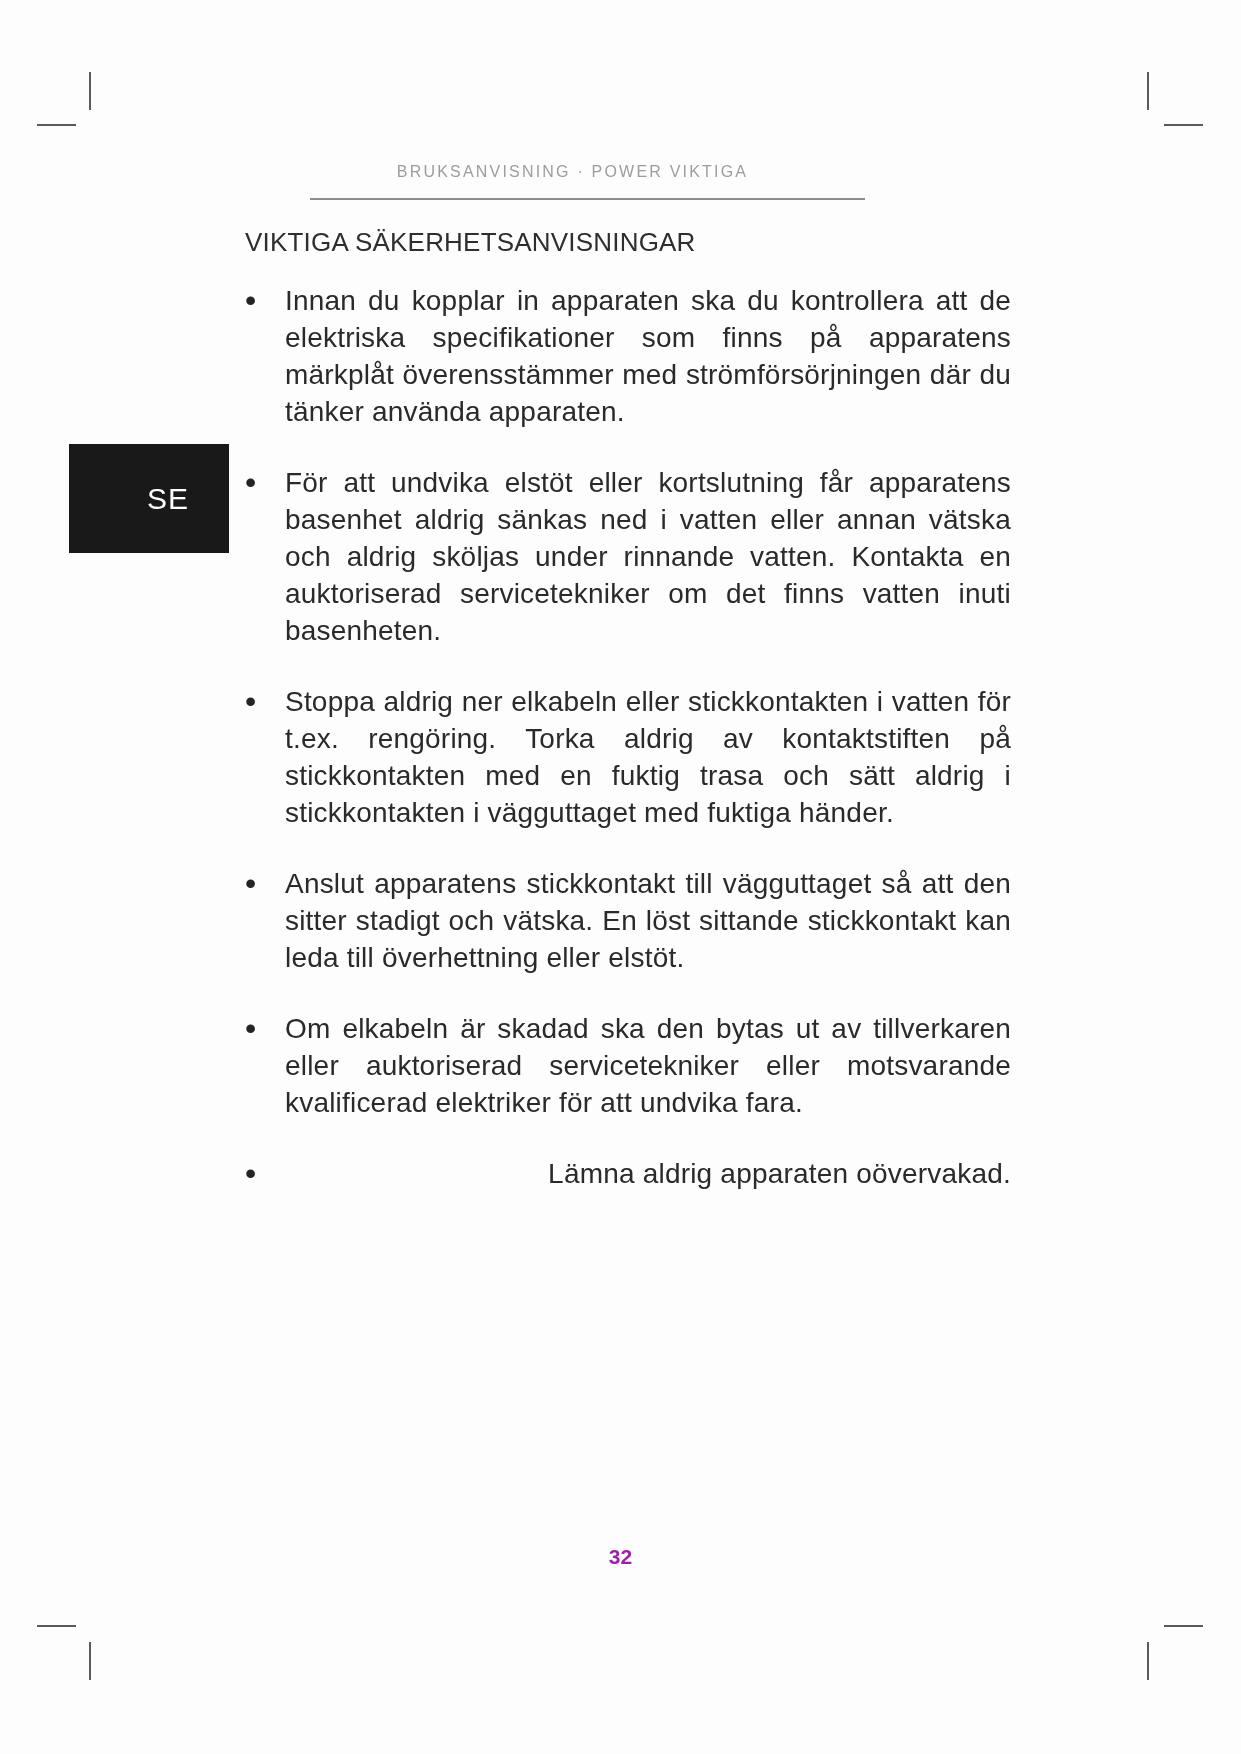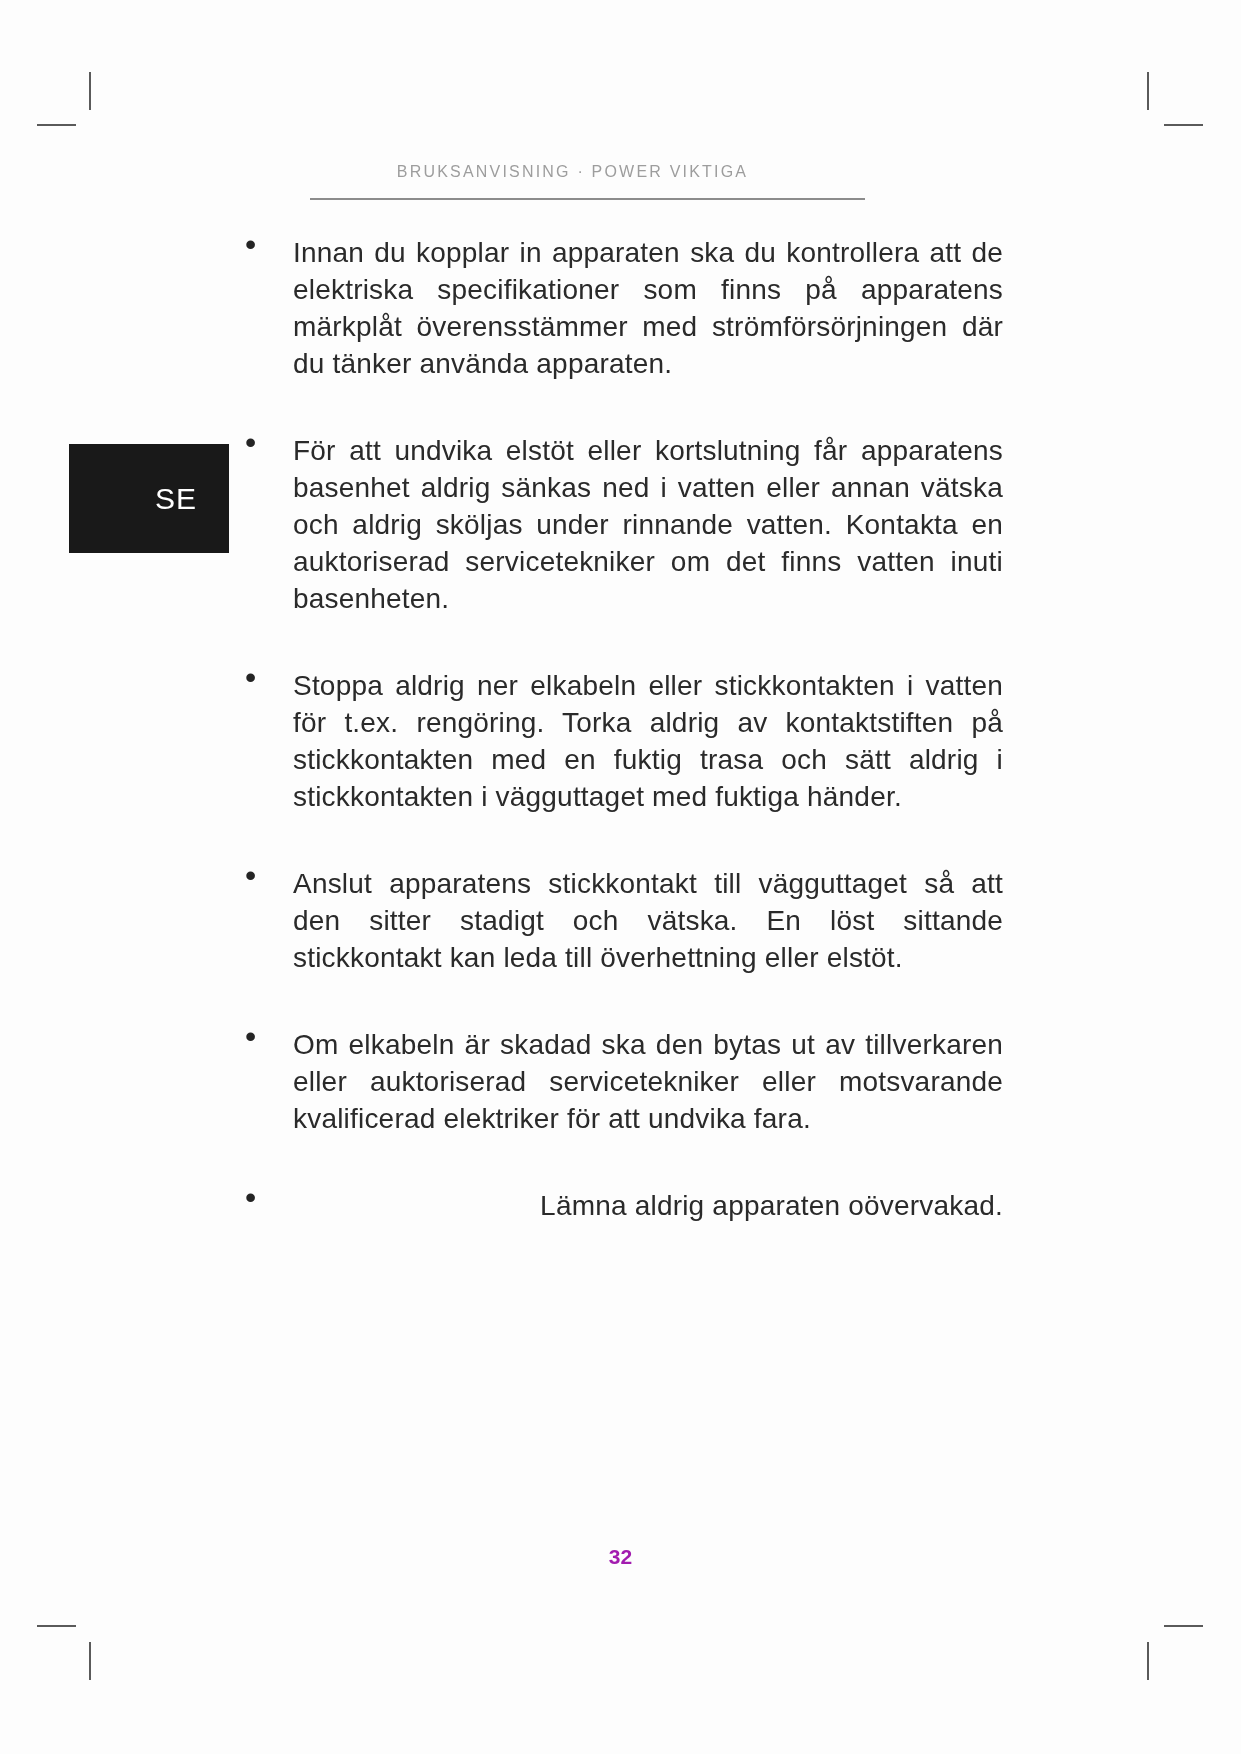--- a/index.html
+++ b/index.html
@@ -44,21 +44,21 @@
 
   
   .lang-tab {
     position: absolute;
     left: 69px; top: 444px;
     width: 160px; height: 109px;
     background: #191919;
     display: flex;
     align-items: center;
     justify-content: flex-end;
-    padding-right: 32px;
+    padding-right: 40px;
     box-sizing: border-box;
   }
   .lang-tab span {
     color: #ffffff;
     font-size: 30px;
     font-weight: 400;
     letter-spacing: 1px;
   }
 
   
@@ -82,21 +82,21 @@
   }
   .bullet .dot {
     flex: 0 0 40px;
     width: 40px;
     font-size: 32px;
     line-height: 37px;
     color: #242424;
   }
   .bullet p {
     flex: 1 1 auto;
-    margin: 8px;
+    margin: 0;
     font-size: 28px;
     font-weight: 400;
     line-height: 37px;
     letter-spacing: 0.2px;
     text-align: justify;
     color: #2a2a2a;
   }
   .bullet:last-child p { text-align: right; }
 
   
@@ -123,20 +123,21 @@
 <div class="crop v br-v"></div>
 
 <div class="doc-header">BRUKSANVISNING · POWER VIKTIGA</div>
 <div class="header-rule"></div>
 
 <div class="lang-tab">
   <span>SE</span>
 </div>
 
 <div class="content">
+  <h1 class="page-title">VIKTIGA SÄKERHETSANVISNINGAR</h1>
 
   <div class="bullet">
     <span class="dot">•</span>
     <p>Innan du kopplar in apparaten ska du kontrollera att de elektriska specifikationer som finns på apparatens märkplåt överensstämmer med strömförsörjningen där du tänker använda apparaten.</p>
   </div>
 
   <div class="bullet">
     <span class="dot">•</span>
     <p>För att undvika elstöt eller kortslutning får apparatens basenhet aldrig sänkas ned i vatten eller annan vätska och aldrig sköljas under rinnande vatten. Kontakta en auktoriserad servicetekniker om det finns vatten inuti basenheten.</p>
   </div>

